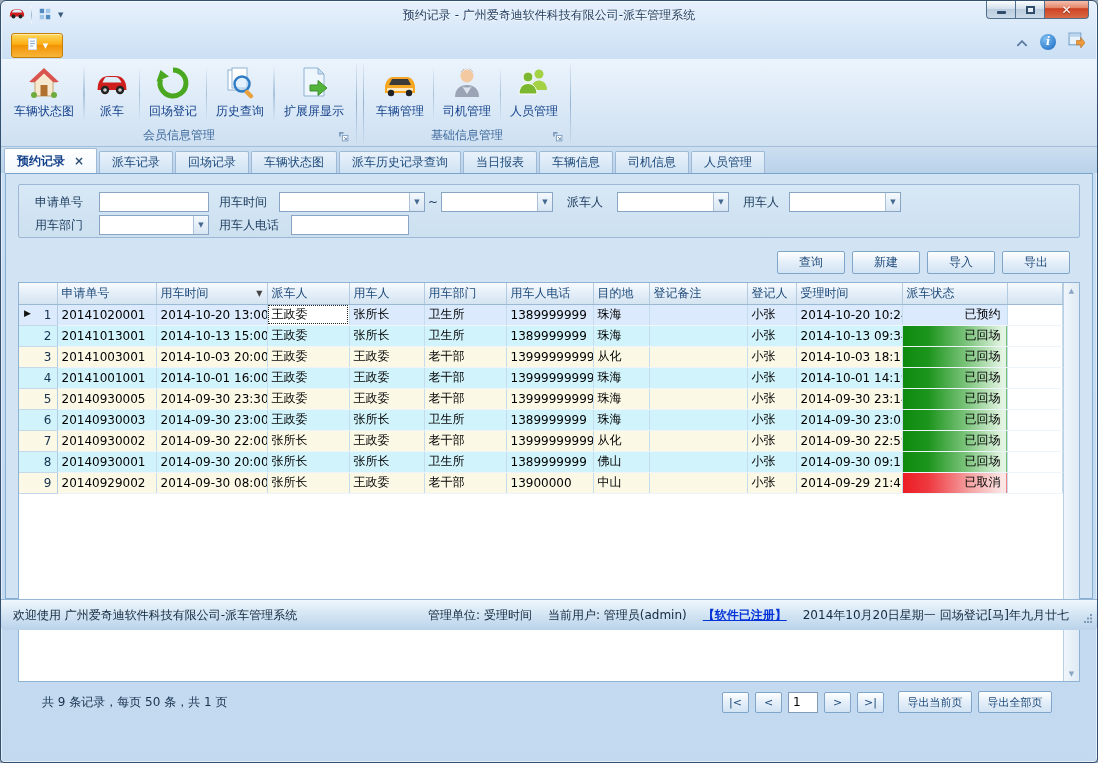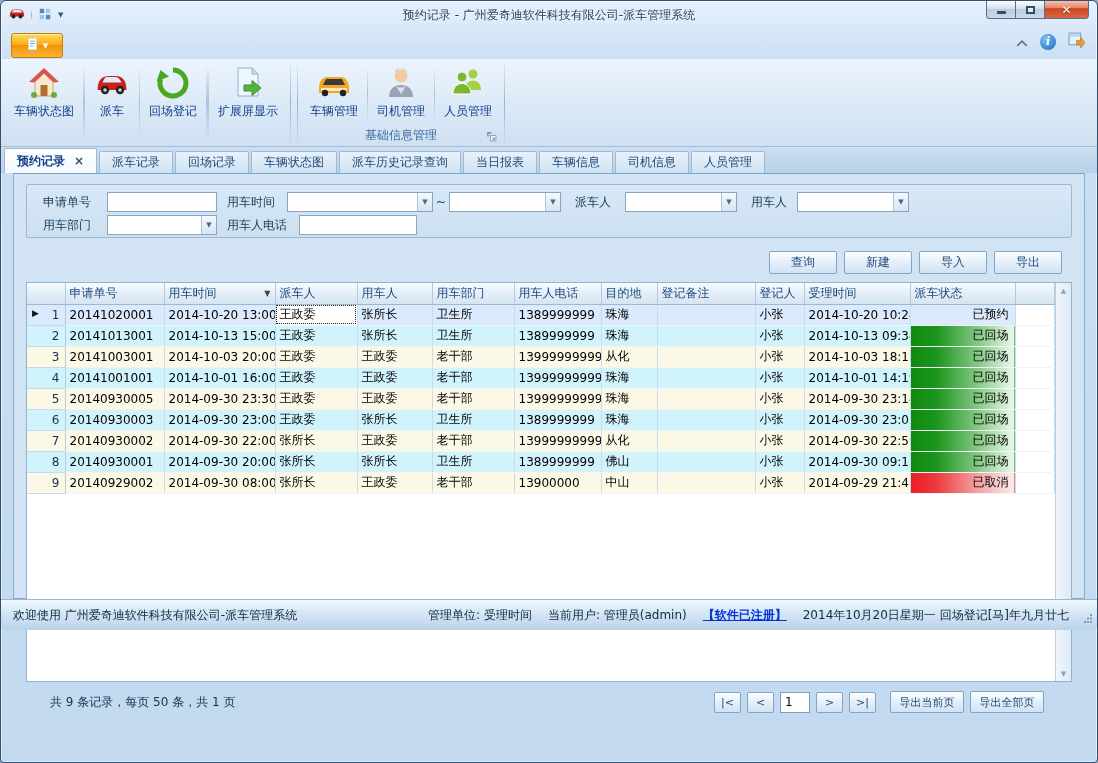--- a/index.html
+++ b/index.html
@@ -60,21 +60,21 @@
   
   .doctabs { height:26px; background:linear-gradient(#ccdff1,#b9d1e9); display:flex; align-items:flex-end;
     padding:0 3px; }
   .dtab { height:22px; display:flex; align-items:center; padding:0 12px; margin-right:2px;
     background:linear-gradient(#e9f2fb,#cfe2f3); border:1px solid #9db9d6; border-bottom:none;
     border-radius:2px 2px 0 0; font-size:12px; color:#1e4a7a; white-space:nowrap; cursor:default;text-align:center; }
   .dtab.active { height:25px; background:linear-gradient(#ffffff,#f2f8fd); color:#15428b; font-weight:bold; }
   .dtab-close { margin-left:9px; font-weight:bold; color:#2d4d76; font-size:12px; line-height:1; }
 
   
-  .content { height:426px; margin:0 12px; background:#d2e4f3; border:1px solid #85aed3; border-top:1px solid #7ba2c9; }
+  .content { height:426px; margin:0 4px; background:#d2e4f3; border:1px solid #85aed3; border-top:1px solid #7ba2c9; }
   .filterbox { margin:10px 12px 0; height:54px; border:1px solid #9cb8d4; border-radius:2px;
     background:linear-gradient(#d8e8f6,#cce0f0); padding:6px 0 0 16px; }
   .frow { display:flex; align-items:center; height:22px; margin-bottom:1px; }
   .flabel { font-size:12px; color:#1a3a5c; white-space:nowrap; }
   .fin { height:20px; border:1px solid #88a5c3; background:#fff; font-size:12px; padding:0 3px;
     font-family:inherit; }
   .combo { display:flex; height:20px; border:1px solid #88a5c3; background:#fff; }
   .combo .val { flex:1; }
   .combo .dd { width:15px; background:linear-gradient(#f4f9fd,#d7e5f3); border-left:1px solid #aac2da;
     display:flex; align-items:center; justify-content:center; font-size:7px; color:#44688f; }
@@ -218,33 +218,51 @@
           <div class="rb-btn">
             <div class="rb-icon">
               <svg viewBox="0 0 34 34">
                 <path d="M17 4a13 13 0 1 1-12.4 9" fill="none" stroke="#49a81f" stroke-width="5"></path>
                 <path d="M0.5 15.5 4.5 4l8.5 6.5z" fill="#49a81f"></path>
               </svg>
             </div>
             <div class="rb-label">回场登记</div>
           </div>
           <div class="rb-sep"></div>
+          <div class="rb-btn">
+            <div class="rb-icon">
+              <svg viewBox="0 0 34 34">
+                <rect x="5" y="4" width="15" height="20" fill="#fff" stroke="#8fb3d2"></rect>
+                <rect x="9" y="2" width="15" height="20" fill="#fff" stroke="#8fb3d2"></rect>
+                <circle cx="19" cy="18" r="7.5" fill="rgba(190,225,250,.45)" stroke="#2f7bc4" stroke-width="2.5"></circle>
+                <rect x="24" y="23" width="10" height="4.5" rx="2" transform="rotate(45 24 23)" fill="#e8a13c"></rect>
+              </svg>
+            </div>
+            <div class="rb-label">历史查询</div>
+          </div>
           <div class="rb-sep"></div>
           <div class="rb-sep"></div>
           <div class="rb-btn">
             <div class="rb-icon">
               <svg viewBox="0 0 34 34">
                 <path d="M7 2h14l6 6v22H7z" fill="#eef6fd" stroke="#8fb3d2"></path>
                 <path d="M21 2l6 6h-6z" fill="#c9dcec" stroke="#8fb3d2"></path>
                 <path d="M13 19h8v-4.5L30 22l-9 7.5V25h-8z" fill="#53b43c" stroke="#3f8f2d"></path>
               </svg>
             </div>
             <div class="rb-label">扩展屏显示</div>
           </div>
         </div>
+        <div class="rb-caption"><span>会员信息管理</span><span class="rb-launcher">
+            <svg viewBox="0 0 10 10">
+              <path d="M1 1v4h1.5V2.5H5V1z" fill="#7a99bd"></path>
+              <rect x="4" y="4" width="5" height="5" fill="#fff" stroke="#7a99bd" stroke-width=".8"></rect>
+              <path d="M5.3 5.3 7.8 7.8M7.8 7.8V5.9M7.8 7.8H5.9" stroke="#7a99bd" fill="none" stroke-width=".9"></path>
+            </svg>
+          </span></div>
       </div>
       <div class="rb-group-sep"></div>
       <div class="rb-group-sep"></div>
       <div class="rb-group">
         <div class="rb-btns">
           <div class="rb-btn">
             <div class="rb-icon">
               <svg viewBox="0 0 34 34">
                 <path d="M2 21c0-4 3-10 8-10h14c5 0 8 6 8 10v6H2z" fill="#f5a623"></path>
                 <path d="M9 13h16l3 6H6z" fill="#3a3a3a"></path>

